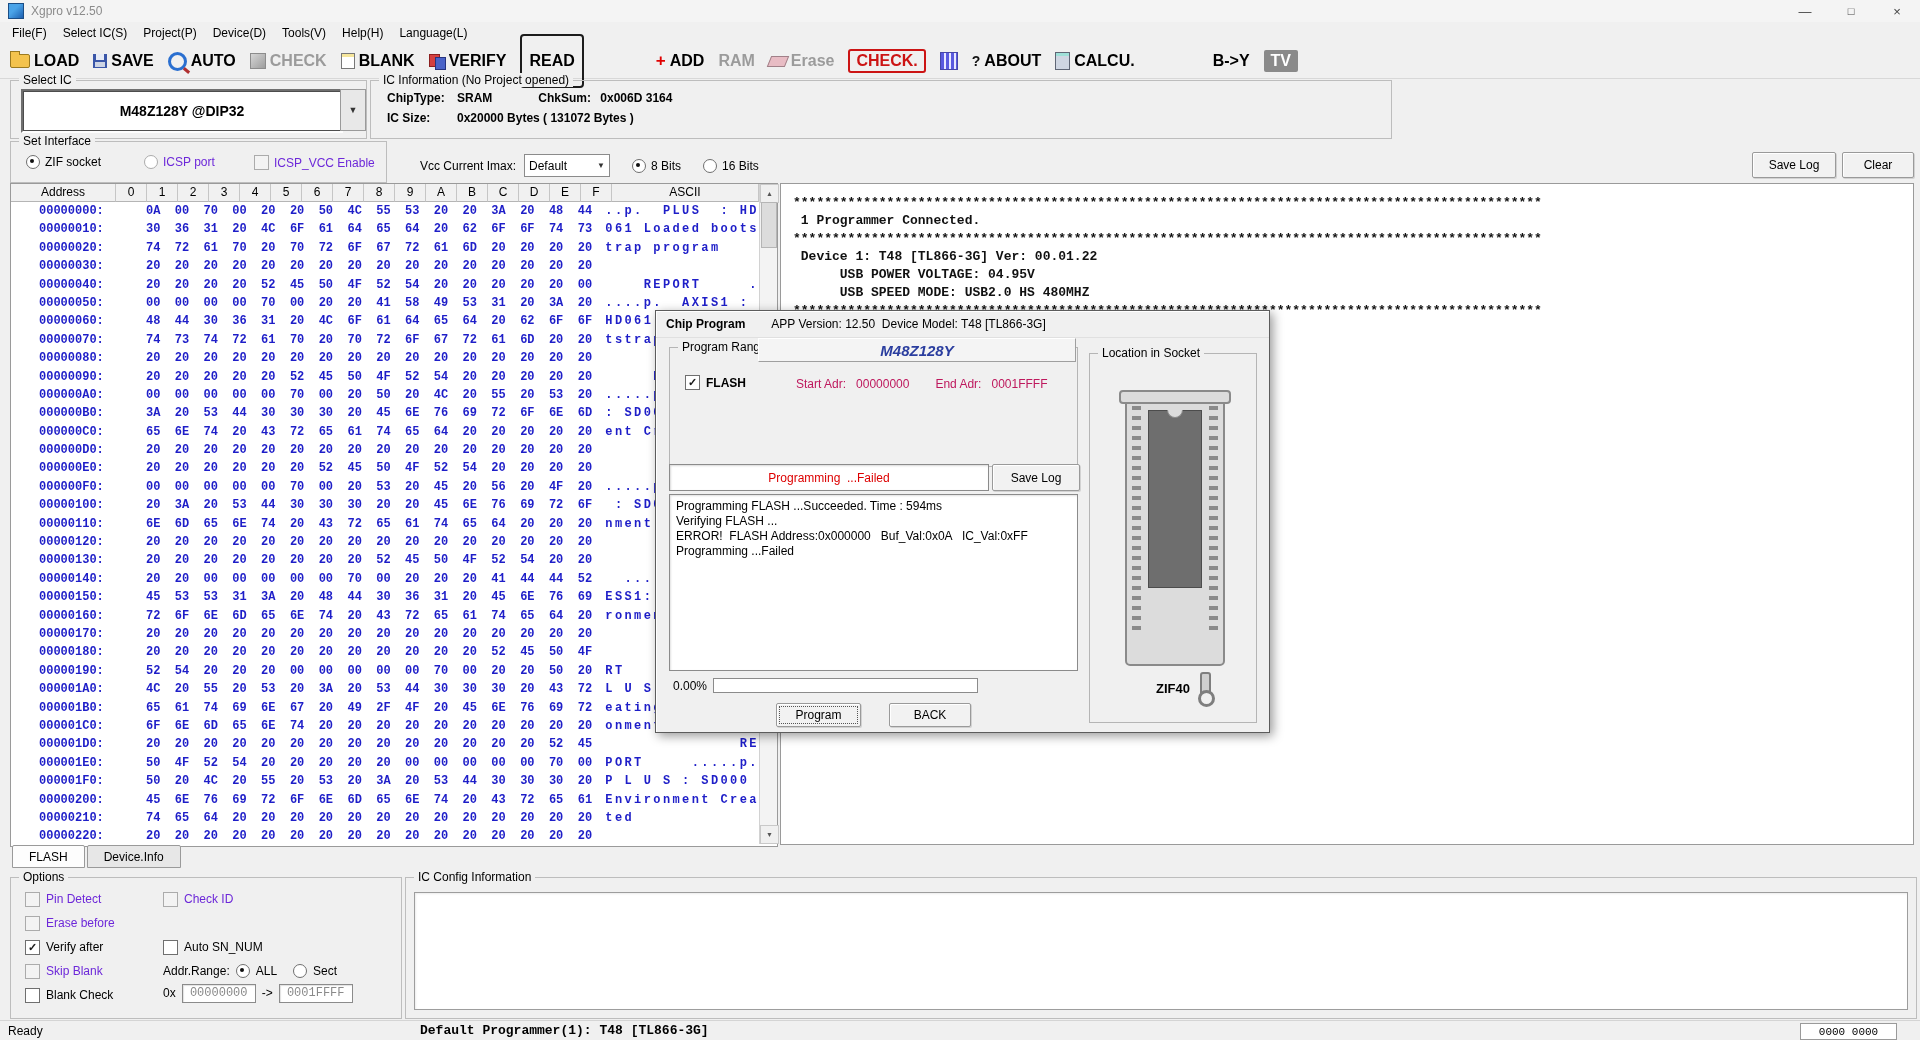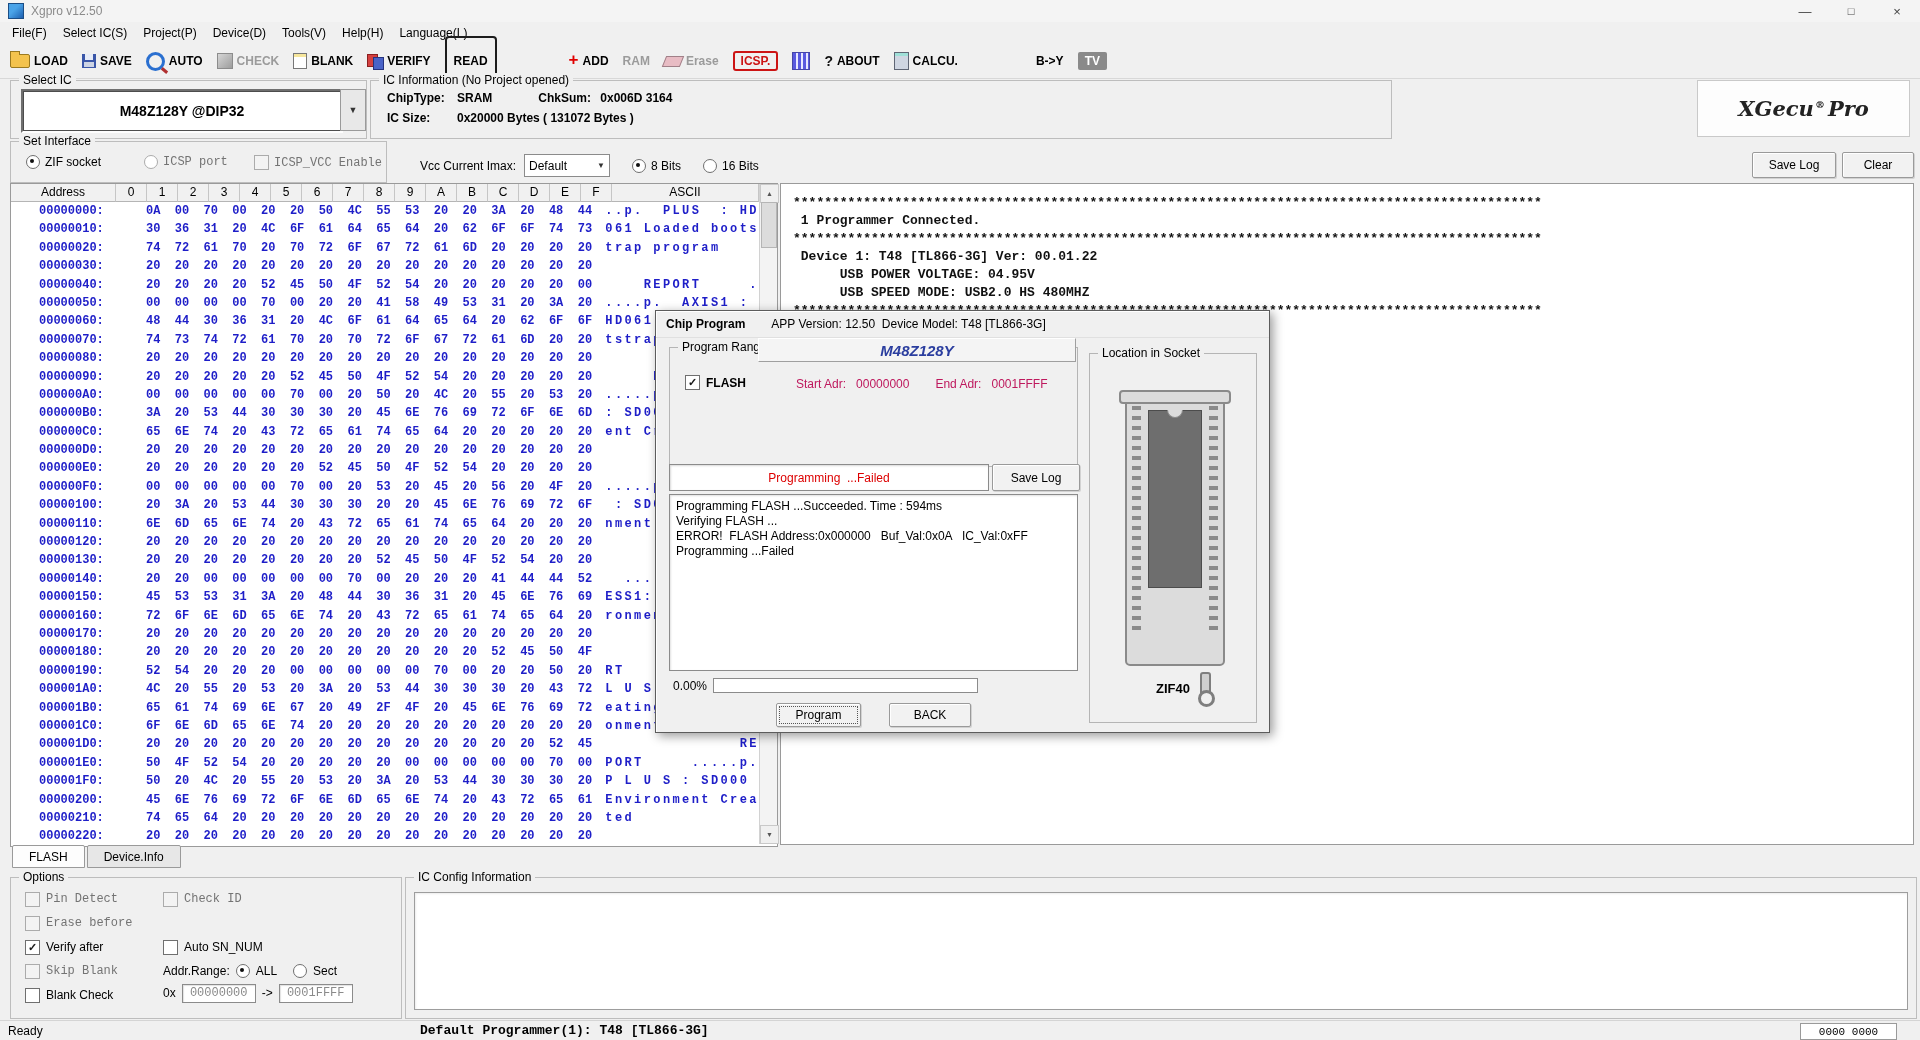--- a/index.html
+++ b/index.html
@@ -17,21 +17,21 @@
   .winbtn{width:46px;height:100%;display:flex;align-items:center;justify-content:center;
           color:#444;font-size:13px;}
   .winbtn .maxg{font-size:11px;}
 
   
   #menubar{position:absolute;left:0;top:22px;width:100%;height:22px;background:#f0f0f0;
            display:flex;align-items:center;padding-left:4px;}
   .menu-item{padding:3px 8px;}
   #toolbar{position:absolute;left:0;top:44px;width:100%;height:34px;
            border-bottom:1px solid #d8d8d8;display:flex;align-items:center;padding-left:10px;}
-  .tbi{display:flex;align-items:center;gap:4px;margin-right:14px;font-weight:bold;font-size:12px;cursor:default;}
+  .tbi{display:flex;align-items:center;gap:4px;margin-right:14px;font-weight:bold;font-size:16px;cursor:default;}
   .tbi.disabled{color:#9b9b9b;}
   .tico{display:inline-block;position:relative;}
   .ico-load{width:18px;height:12px;background:#f4c34d;border:1px solid #9b7a20;border-radius:1px 2px 2px 2px;}
   .ico-load::before{content:'';position:absolute;left:-1px;top:-4px;width:8px;height:3px;
                     background:#f4c34d;border:1px solid #9b7a20;border-bottom:none;}
   .ico-save{width:14px;height:14px;background:#3a56a8;}
   .ico-save::before{content:'';position:absolute;left:3px;top:0;width:8px;height:6px;background:#e7ecf7;}
   .ico-save::after{content:'';position:absolute;left:2px;bottom:1px;width:10px;height:5px;background:#cdd4e4;}
   .ico-auto{width:13px;height:13px;border:3px solid #2a6fd0;border-radius:50%;}
   .ico-auto::after{content:'';position:absolute;width:7px;height:3px;background:#b03030;right:-6px;bottom:-4px;transform:rotate(40deg);}
@@ -127,21 +127,21 @@
 
   
   #g-options{left:10px;top:877px;width:390px;height:140px;}
   .opt-item{position:absolute;display:flex;align-items:center;gap:6px;height:14px;}
   .cb{width:13px;height:13px;background:#fff;border:1px solid #6f6f6f;display:inline-flex;
       align-items:center;justify-content:center;font-size:11px;font-weight:bold;color:#1a1a1a;flex:none;}
   .cb.disabled{border-color:#ababab;background:#f3f3f3;}
   .rb{width:12px;height:12px;border-radius:50%;background:#fff;border:1px solid #6f6f6f;position:relative;flex:none;}
   .rb.on::after{content:'';position:absolute;left:3px;top:3px;width:4px;height:4px;border-radius:50%;background:#101010;}
   .rb.disabled{border-color:#ababab;}
-  .gray{color:#737373;font-family:Liberation Mono, monospace;}
+  .gray{color:#6d28d9;}
   .tinput{background:#fff;border:1px solid #8b8b8b;box-shadow:inset 1px 1px 1px rgba(0,0,0,.12);
           color:#8a8a8a;font-family:"Liberation Mono",monospace;font-size:12px;display:flex;
           align-items:center;justify-content:center;width:72px;height:17px;}
 
   
   #g-icconfig{left:405px;top:877px;width:1510px;height:140px;}
   #icc-inner{position:absolute;left:8px;top:14px;right:8px;bottom:8px;background:#fff;
              border:1px solid #9d9d9d;box-shadow:inset 1px 1px 2px rgba(0,0,0,.08);}
 
   
@@ -261,21 +261,21 @@
         <span class="tlabel">ADD</span>
       </div>
       <div class="tbi tbi-ram disabled">
         <span class="tlabel">RAM</span>
       </div>
       <div class="tbi tbi-erase disabled">
         <span class="tico ico-erase"></span>
         <span class="tlabel">Erase</span>
       </div>
       <div class="tbi tbi-prog">
-        <span class="tlabel">ICSP.</span>
+        <span class="tlabel">CHECK.</span>
       </div>
       <div class="tbi tbi-grid">
         <span class="tico ico-grid"></span>
       </div>
       <div class="tbi tbi-about">
         <span class="tico ico-about"></span>
         <span class="tlabel">ABOUT</span>
       </div>
       <div class="tbi tbi-calcu">
         <span class="tico ico-calcu"></span>
@@ -306,25 +306,20 @@
       <span>SRAM</span>
       <span id="chksum-label">ChkSum:</span>
       <span>0x006D 3164</span>
     </div>
     <div class="info-line" id="info-l2">
       <span class="info-label">IC Size:</span>
       <span>0x20000 Bytes ( 131072 Bytes )</span>
     </div>
   </div>
 
-  <div id="brandbox">
-    <span>XGecu</span>
-      <sup>®</sup>
-      <span>Pro</span>
-  </div>
 
   <div class="group" id="g-interface">
     <span class="glabel">Set Interface</span>
     <div class="iface-item" style="left:15px;">
       <span class="rb on"></span>
       <span>ZIF socket</span>
     </div>
     <div class="iface-item" style="left:133px;">
       <span class="rb disabled"></span>
       <span class="gray">ICSP port</span>

